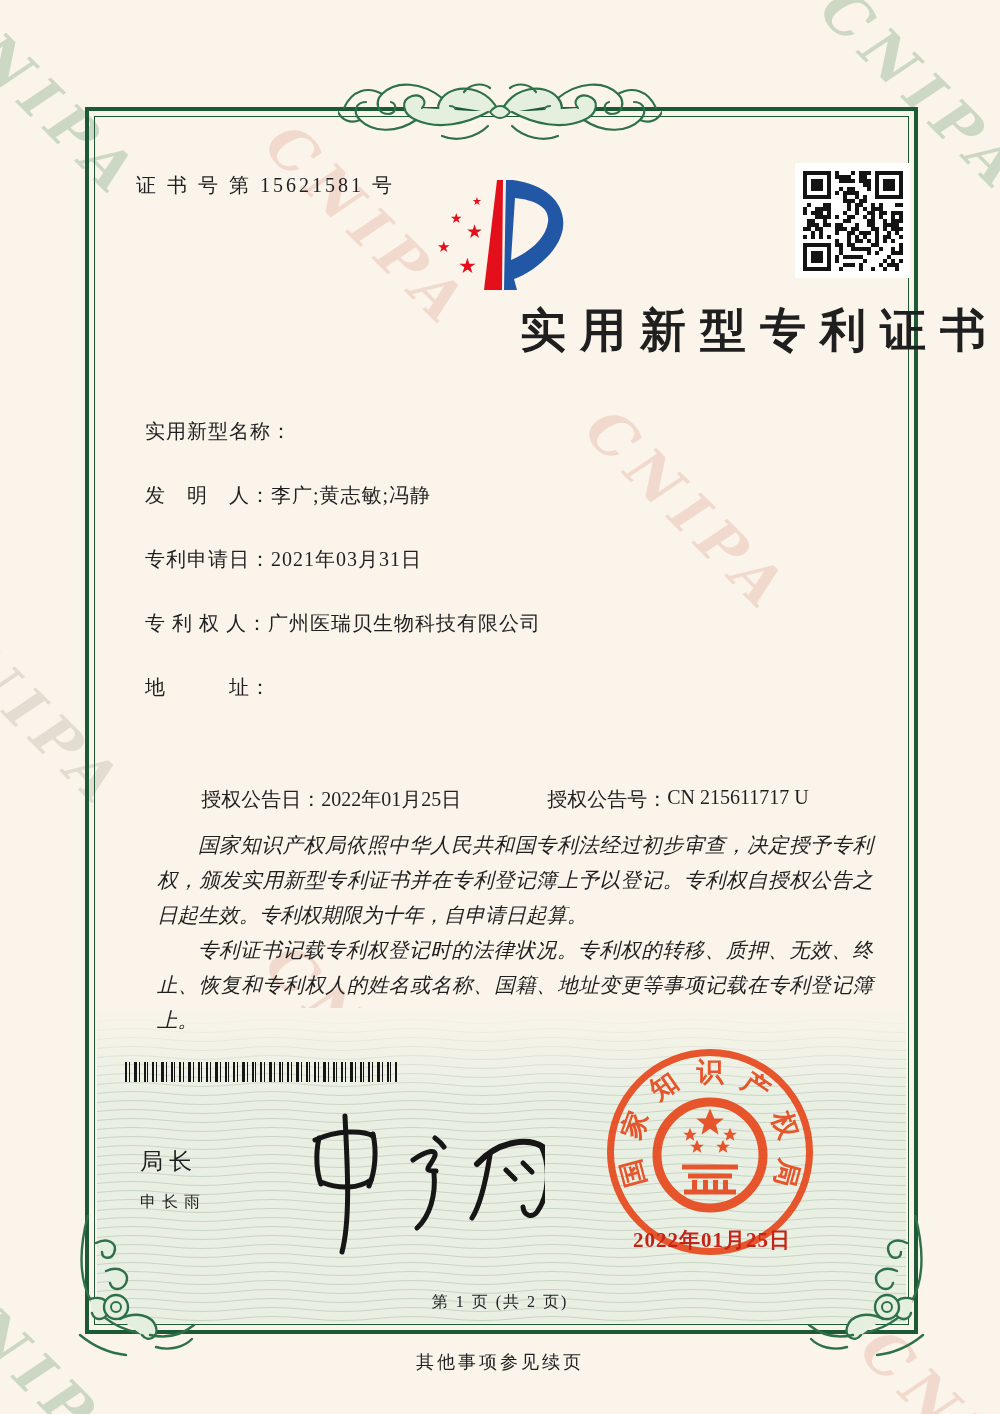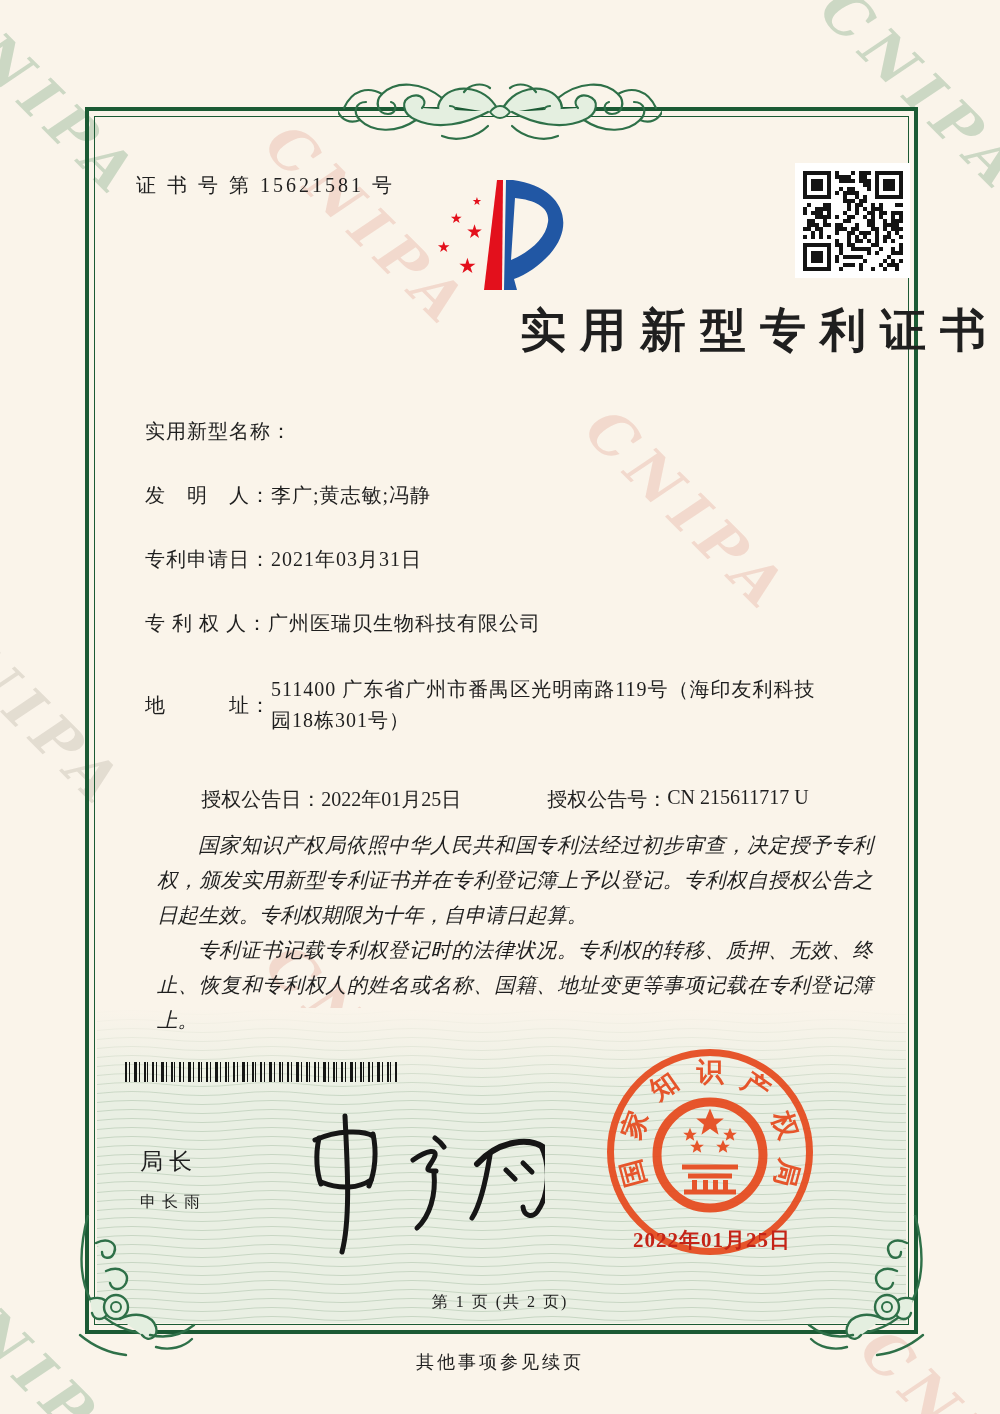--- a/index.html
+++ b/index.html
@@ -50,21 +50,21 @@
   .cert-no{left:136px;top:172px;font-size:20px;letter-spacing:3px;}
   .qr-wrap{left:795px;top:163px;width:115px;height:115px;background:#fff;
     display:flex;align-items:center;justify-content:center;}
   .logo{left:400px;top:160px;width:200px;height:140px;}
   .logo .star{position:absolute;color:var(--logored);line-height:1;}
   .doc-title{left:0;top:300px;width:1000px;text-align:right;
     font-size:46px;font-weight:bold;letter-spacing:14px;}
 
   
   .fields{left:145px;top:418px;width:720px;font-size:20px;}
-  .field-row{margin-bottom:37px;display:flex;align-items:center;}
+  .field-row{margin-bottom:37px;display:flex;align-items:flex-start;}
   .flabel{flex:0 0 auto;white-space:pre;letter-spacing:1px;}
   .fvalue{letter-spacing:1px;max-width:565px;}
   .field-row.addr .fvalue{line-height:31px;}
   .grant-row{left:145px;top:786px;width:720px;font-size:20px;display:flex;justify-content:center;}
   .grant-row .pair2{margin-left:86px;}
 
   
   .body-text{left:145px;top:828px;width:716px;font-size:20.5px;line-height:35px;
     text-align:justify;font-style:italic;margin-left:12px;}
   .body-text p{text-indent:2em;}
@@ -422,21 +422,20 @@
     <div class="field-row">
       <span class="flabel">专利申请日：</span>
       <span class="fvalue">2021年03月31日</span>
     </div>
     <div class="field-row">
       <span class="flabel">专 利 权 人：</span>
       <span class="fvalue">广州医瑞贝生物科技有限公司</span>
     </div>
     <div class="field-row addr">
       <span class="flabel">地　　　址：</span>
-      <span class="fvalue">511400 广东省广州市番禺区光明南路119号（海印友利科技园18栋301号）</span>
     </div>
   </div>
 
 <div class="abs grant-row">
   <span>授权公告日：</span>
     <span>2022年01月25日</span>
   <span class="pair2">授权公告号：</span>
     <span>CN 215611717 U</span>
 </div>
 

